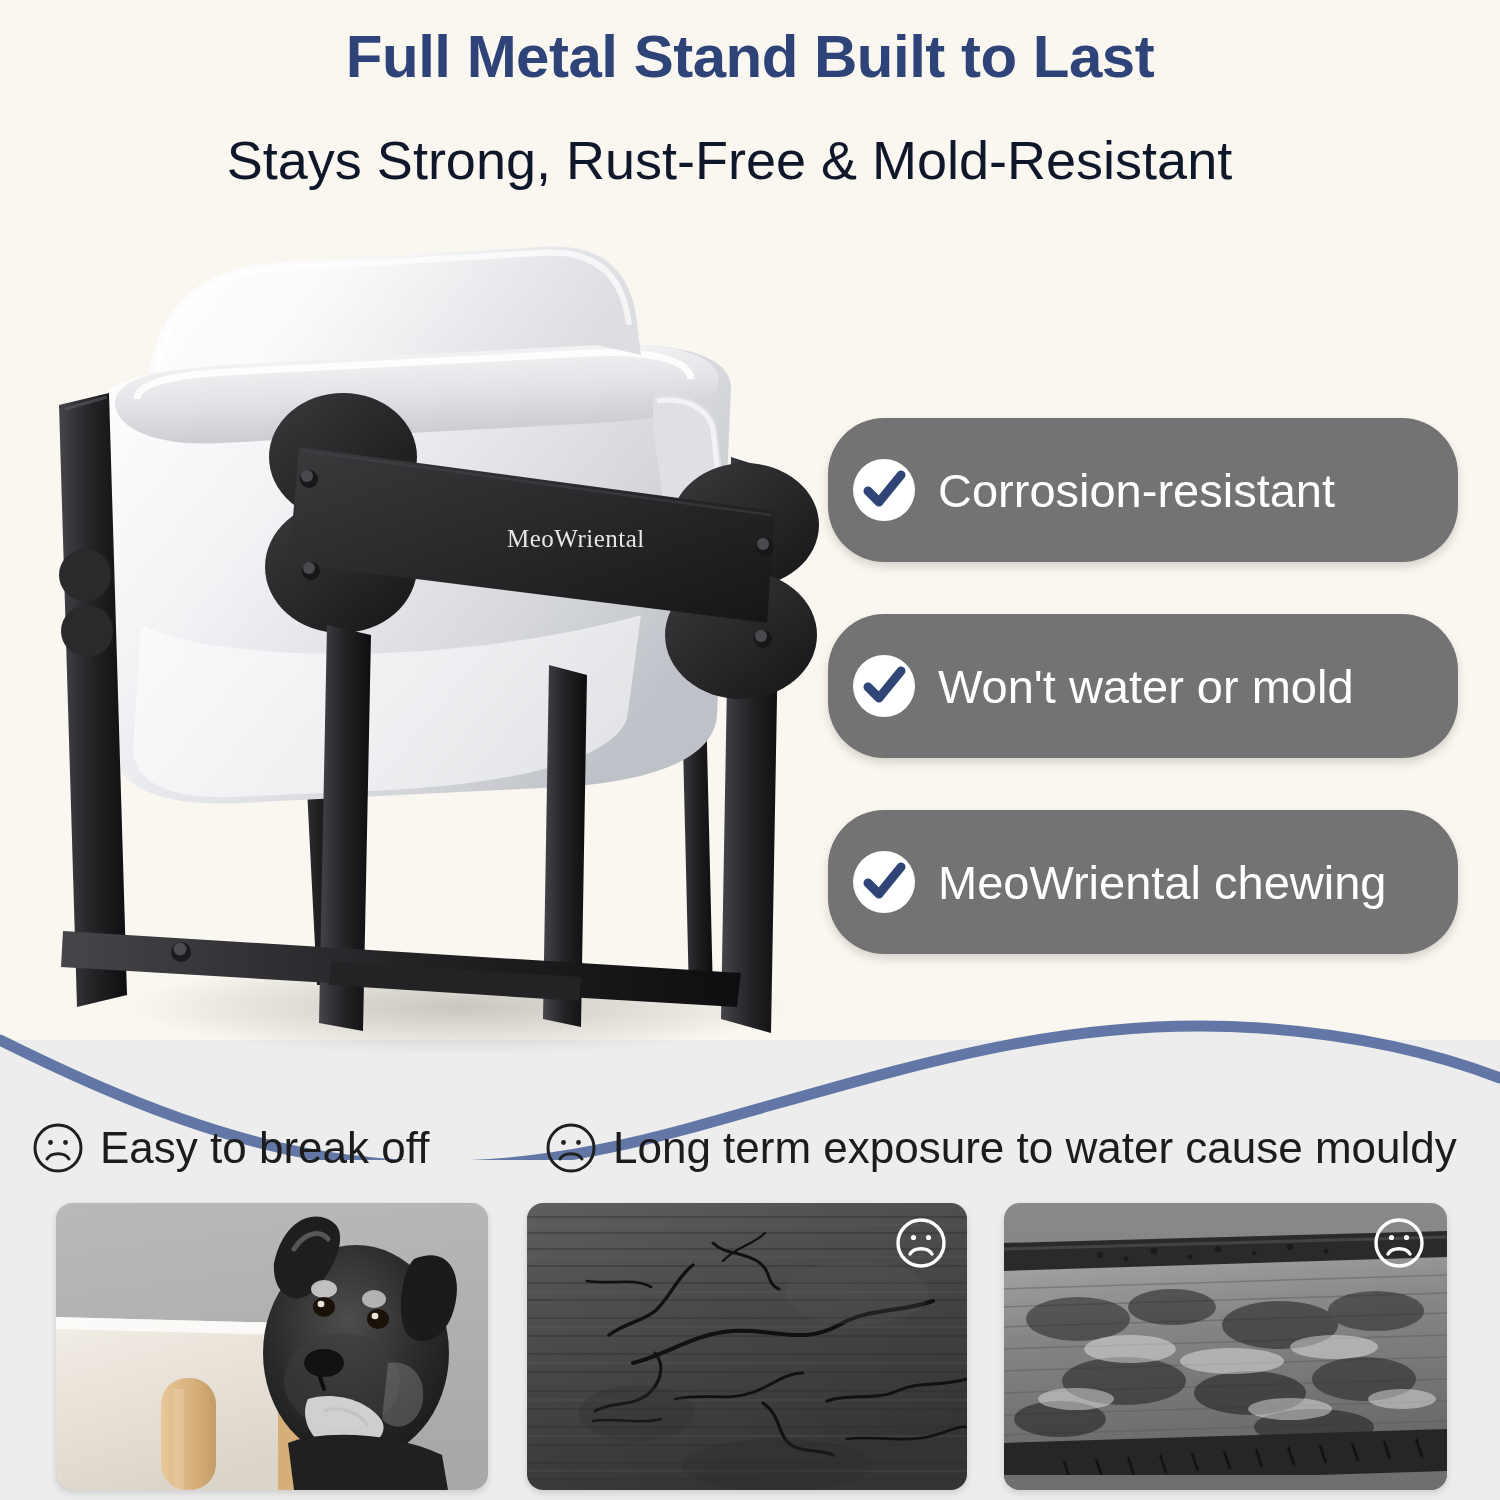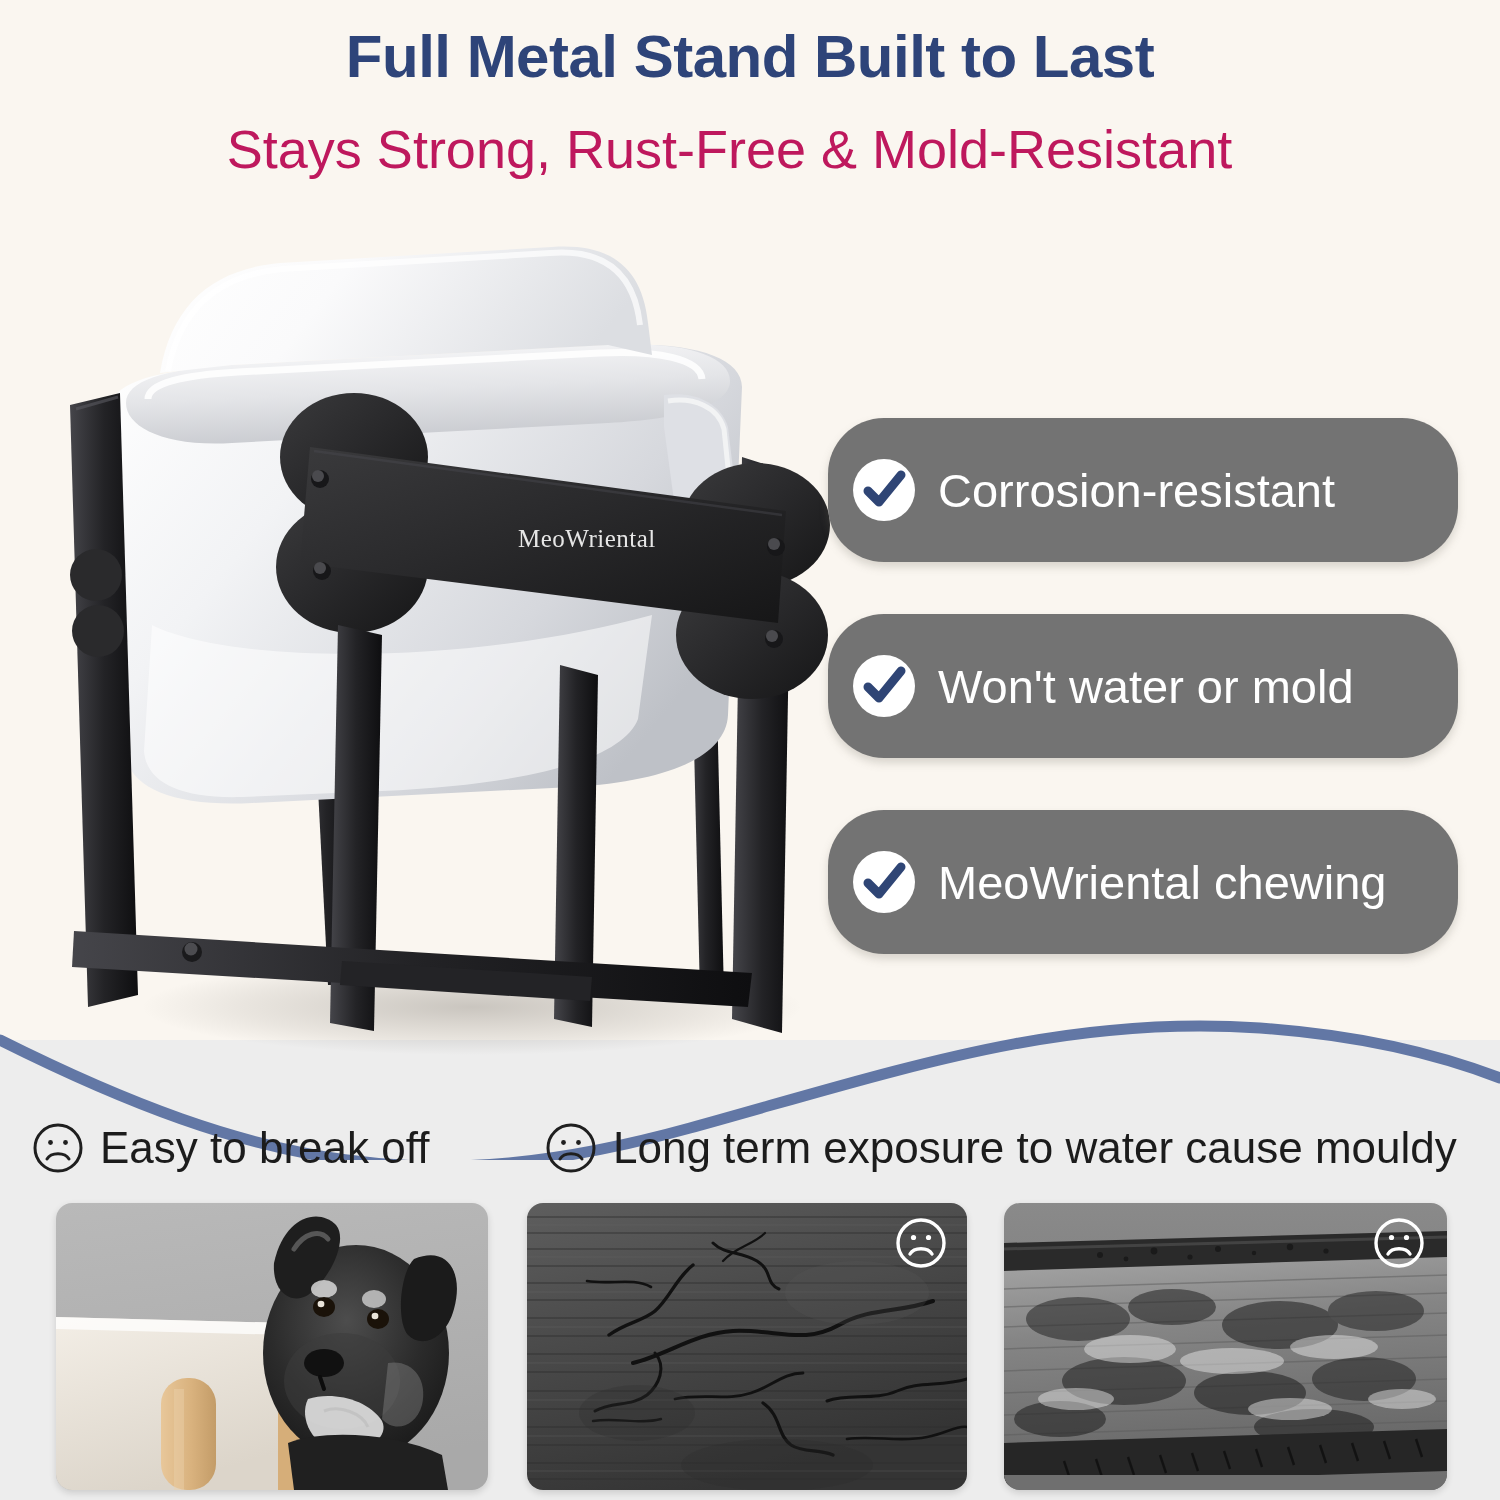--- a/index.html
+++ b/index.html
@@ -35,30 +35,30 @@
   
   .title {
     position:absolute; left:0; top:22px; width:1500px;
     text-align:center;
     font-size:60px; font-weight:bold;
     letter-spacing:-0.5px;
     color:#2E4479;
     white-space:nowrap;
   }
   .subtitle {
-    position:absolute; left:0; top:118px; width:1459px;
+    position:absolute; left:0; top:129px; width:1459px;
     text-align:center;
     font-size:54px; font-weight:normal;
-    color:#be185d;
+    color:#0f172a;
     white-space:nowrap;
   }
 
   
   .product {
-    position:absolute; left:52px; top:195px;
+    position:absolute; left:41px; top:195px;
     width:800px; height:860px;
   }
 
   
   .pills {
     position:absolute; left:828px; top:418px;
     width:630px;
   }
   .pill {
     position:relative;

